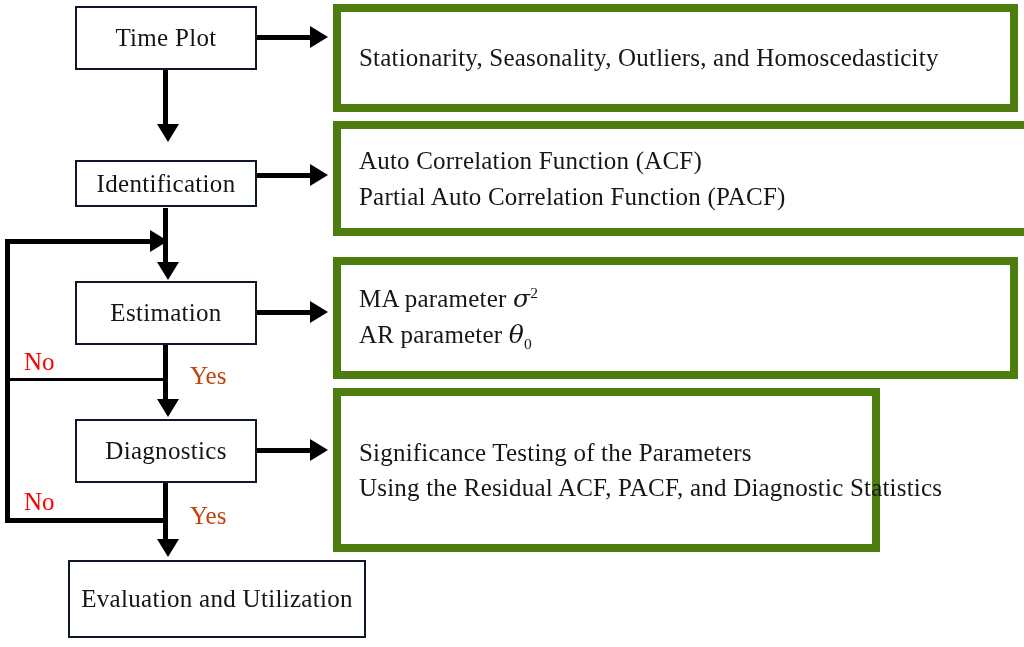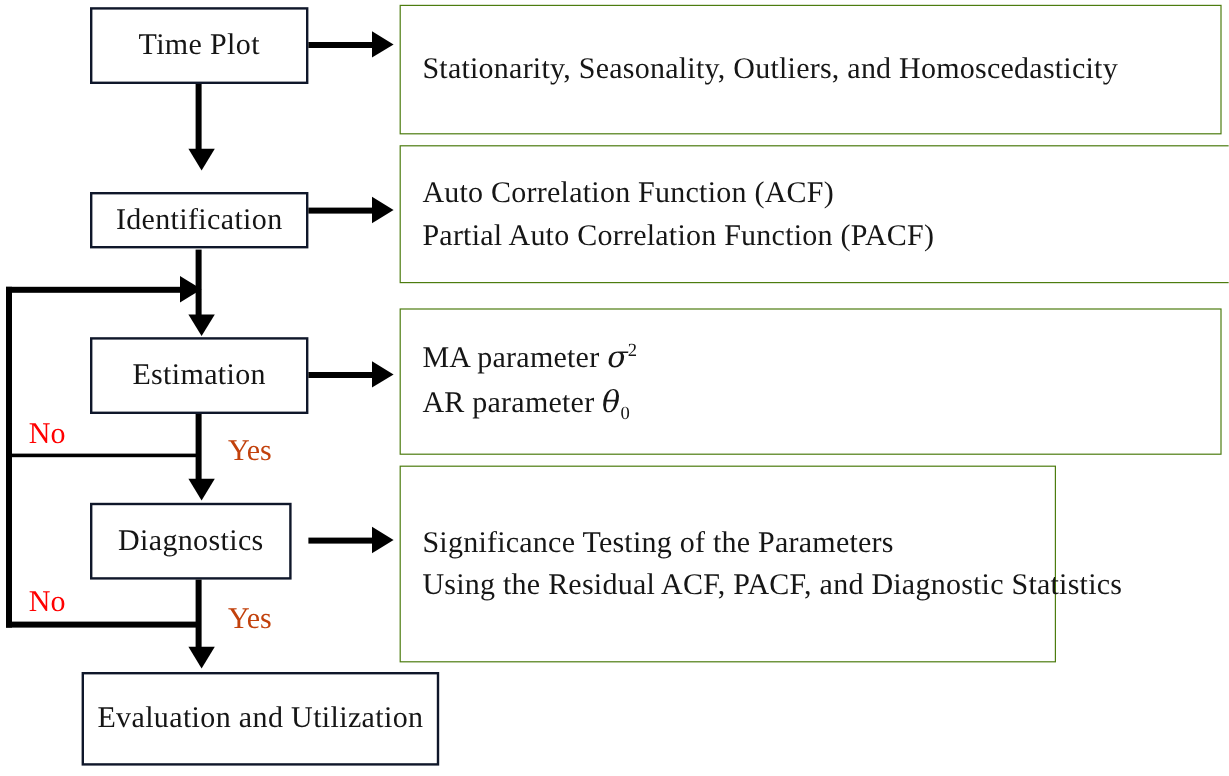--- a/index.html
+++ b/index.html
@@ -34,21 +34,21 @@
   }
   .proc-box.wide-label {
     justify-content: center;
     margin-left: 44px;
   }
 
   
   .detail-box {
     position: absolute;
     box-sizing: border-box;
-    border: 1px solid #4d7c0f;
+    border: 8px solid #4d7c0f;
     background: #ffffff;
     display: flex;
     flex-direction: column;
     justify-content: center;
     padding-left: 18px;
     padding-right: 10px;
   }
   .detail-line {
     font-size: 25px;
     color: #161616;
@@ -118,21 +118,21 @@
   </div>
 
   <div class="proc-box" style="left:75px; top:144px; width:182px; height:47px;margin-top:16px;">
     <span>Identification</span>
   </div>
 
   <div class="proc-box" style="left:75px; top:281px; width:182px; height:64px;">
     <span>Estimation</span>
   </div>
 
-  <div class="proc-box" style="left:75px; top:419px; width:168px; height:64px;">
+  <div class="proc-box" style="left:75px; top:419px; width:182px; height:64px;">
     <span>Diagnostics</span>
   </div>
 
   <div class="proc-box wide-label" style="left:24px; top:560px; width:298px; height:78px;">
     <span>Evaluation  and  Utilization</span>
   </div>
 
   <div class="detail-box" style="left:333px; top:4px; width:685px; height:108px;">
     <div class="detail-line">Stationarity,  Seasonality,  Outliers,  and  Homoscedasticity</div>
   </div>

